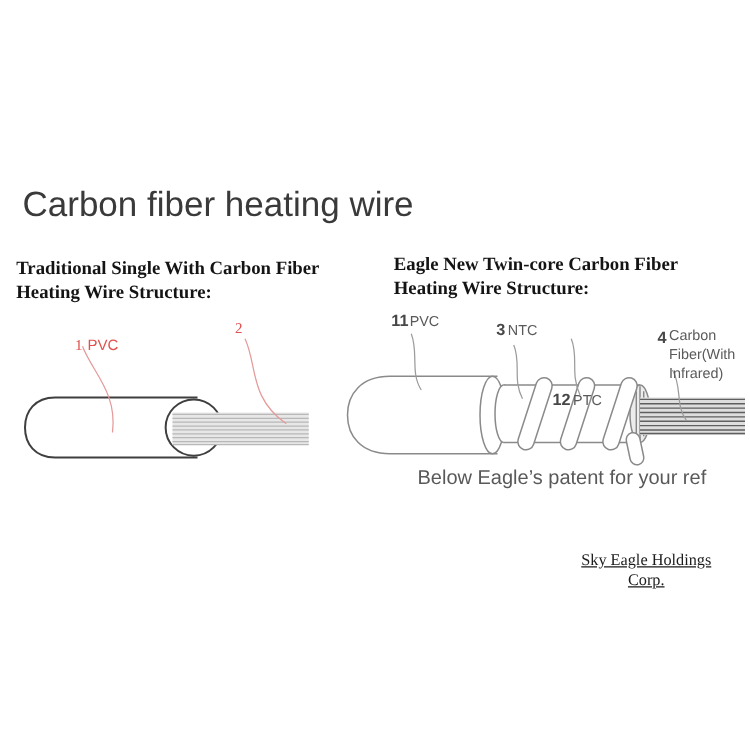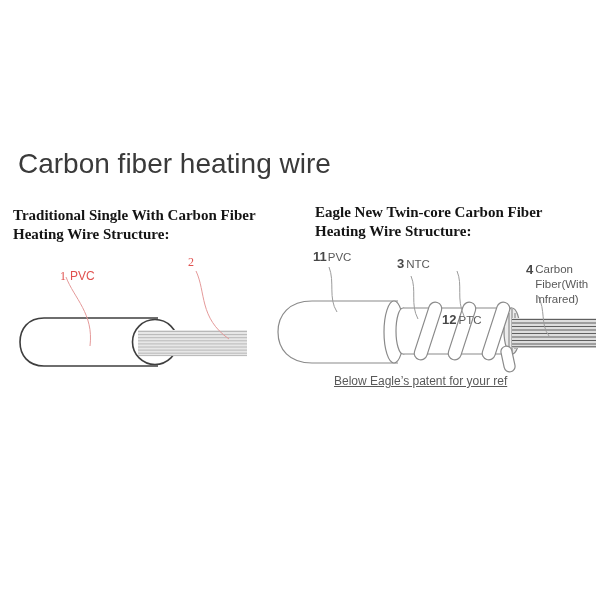--- a/index.html
+++ b/index.html
@@ -38,21 +38,21 @@
   .lbl2 .num{font-size:12px;font-family:"Liberation Serif",serif;display:block;margin-left:3px;}
   .lbl2 .nm2{font-size:9px;line-height:1.35;width:86px;margin-top:1px;}
   .gray-lbl{color:var(--right-label-gray);font-size:11.5px;}
   .gray-lbl .num{font-weight:700;font-size:13px;color:var(--right-label-number);margin-right:2px;}
   .lbl11{left:313px;top:249px;}
   .lbl11 .num{margin-right:1px;}
   .lbl13{left:397px;top:256px;}
   .lbl12{left:442px;top:268px;margin-top:44px;}
   .lbl14{left:526px;top:262px;display:flex;align-items:flex-start;}
   .lbl14 .nm{width:62px;line-height:1.3;}
-  .caption{position:absolute;left:334px;top:374px;font-size:12px;color:var(--caption-gray);text-decoration:underline;}
+  .caption{position:absolute;left:334px;top:374px;font-size:16px;color:var(--caption-gray);}
   .footer{position:absolute;left:450px;top:440px;width:134px;text-align:center;
           font-family:"Liberation Serif",serif;font-size:13px;color:var(--footer-text);
           text-decoration:underline;cursor:pointer;}
 </style>
 </head>
 <body>
 
 <div class="stage">
 
   <h1 class="title">Carbon fiber heating wire</h1>
@@ -115,14 +115,15 @@
   <div class="lbl gray-lbl lbl12">
     <span class="num">12</span><span>PTC</span>
   </div>
   <div class="lbl gray-lbl lbl14">
     <span class="num">4</span>
     <span class="nm">Carbon Fiber(With Infrared)</span>
   </div>
 
   <div class="caption">Below Eagle’s patent for your ref</div>
 
+  <div class="footer">Sky Eagle Holdings Corp.</div>
 
 </div>
 
 </body></html>

